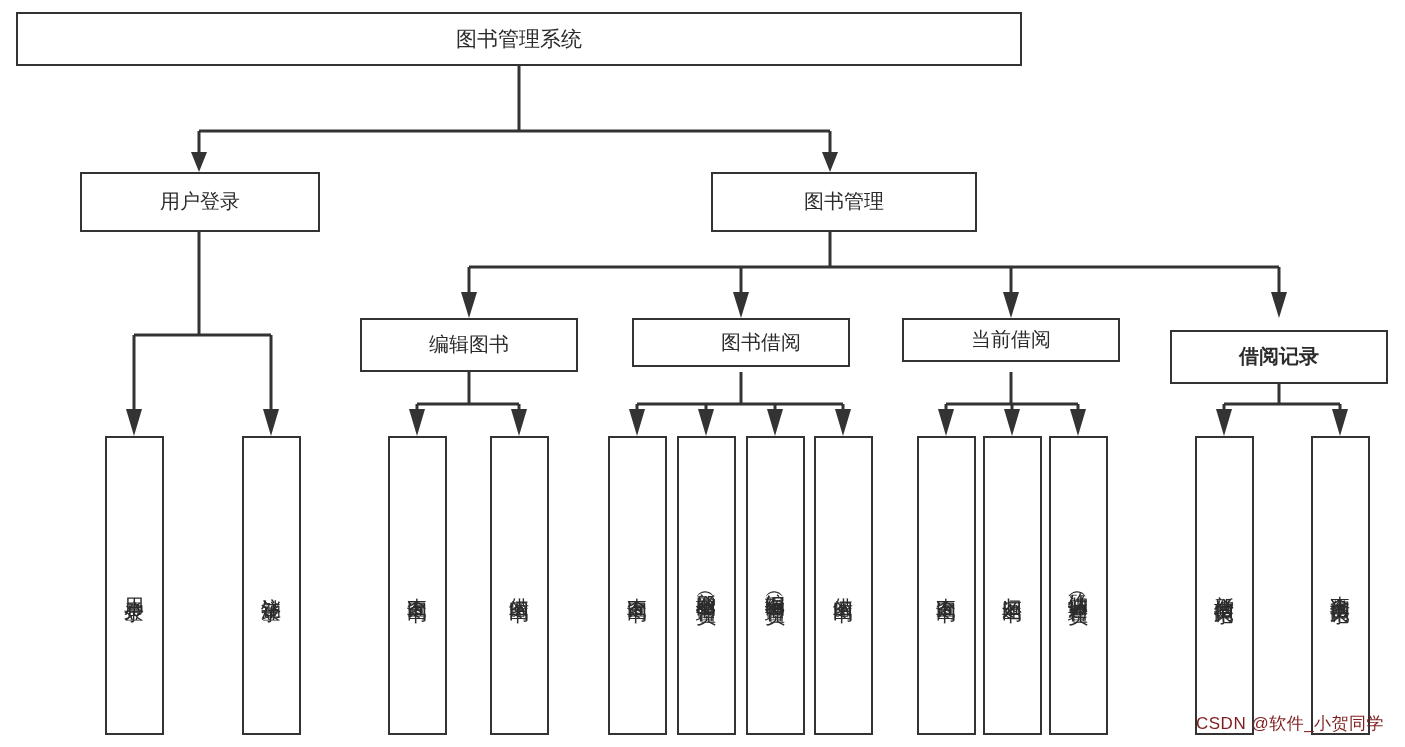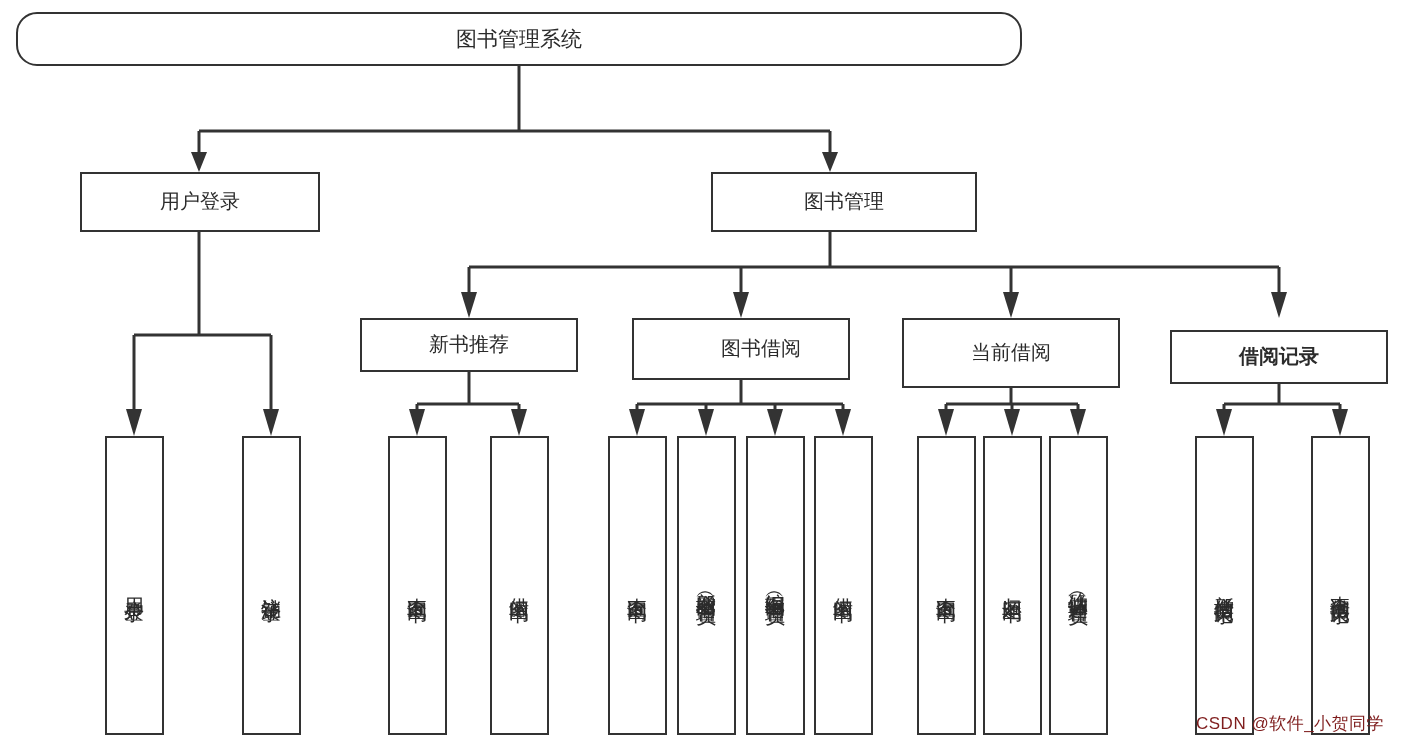--- a/index.html
+++ b/index.html
@@ -31,21 +31,20 @@
     box-sizing: border-box;
     background: #ffffff;
     border: 2px solid #333333;
     display: flex;
     align-items: center;
     justify-content: center;
     color: #2b2b2b;
   }
   .node.root {
     font-size: 21px;
-    border-radius: 21px;
   }
   .node.level2 {
     font-size: 20px;
   }
   .node.level3 {
     font-size: 20px;
   }
   .node.leaf {
     font-size: 20px;
     padding: 6px 2px;
@@ -159,26 +158,26 @@
   </div>
 
   <div class="node level2" style="left:80px; top:172px; width:240px; height:60px;">
     <span class="label">用户登录</span>
   </div>
   <div class="node level2" style="left:711px; top:172px; width:266px; height:60px;">
     <span class="label">图书管理</span>
   </div>
 
   <div class="node level3" style="left:360px; top:318px; width:218px; height:54px;">
-    <span class="label">新书推荐</span>
-  </div>
-  <div class="node level3" style="left:632px; top:318px; width:218px; height:62px;padding-left:40px;">
+    <span class="label">编辑图书</span>
+  </div>
+  <div class="node level3" style="left:632px; top:318px; width:218px; height:49px;padding-left:40px;">
     <span class="label">图书借阅</span>
   </div>
-  <div class="node level3" style="left:902px; top:318px; width:218px; height:70px;">
+  <div class="node level3" style="left:902px; top:318px; width:218px; height:44px;">
     <span class="label">当前借阅</span>
   </div>
   <div class="node level3" style="left:1170px; top:330px; width:218px; height:54px;font-weight:bold;">
     <span class="label">借阅记录</span>
   </div>
 
   <div class="node leaf" style="left:105px; top:436px; width:59px; height:299px;">
     <span class="label">用户登录</span>
   </div>
   <div class="node leaf" style="left:242px; top:436px; width:59px; height:299px;">

